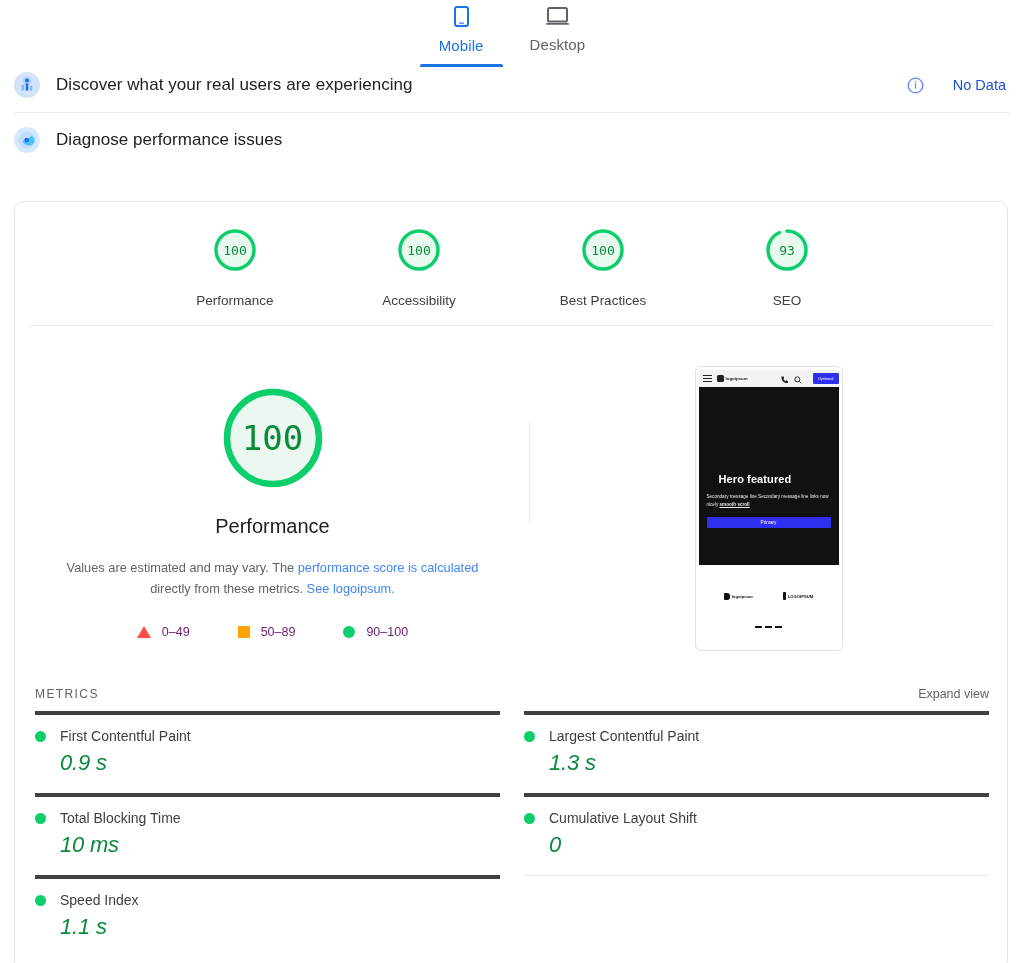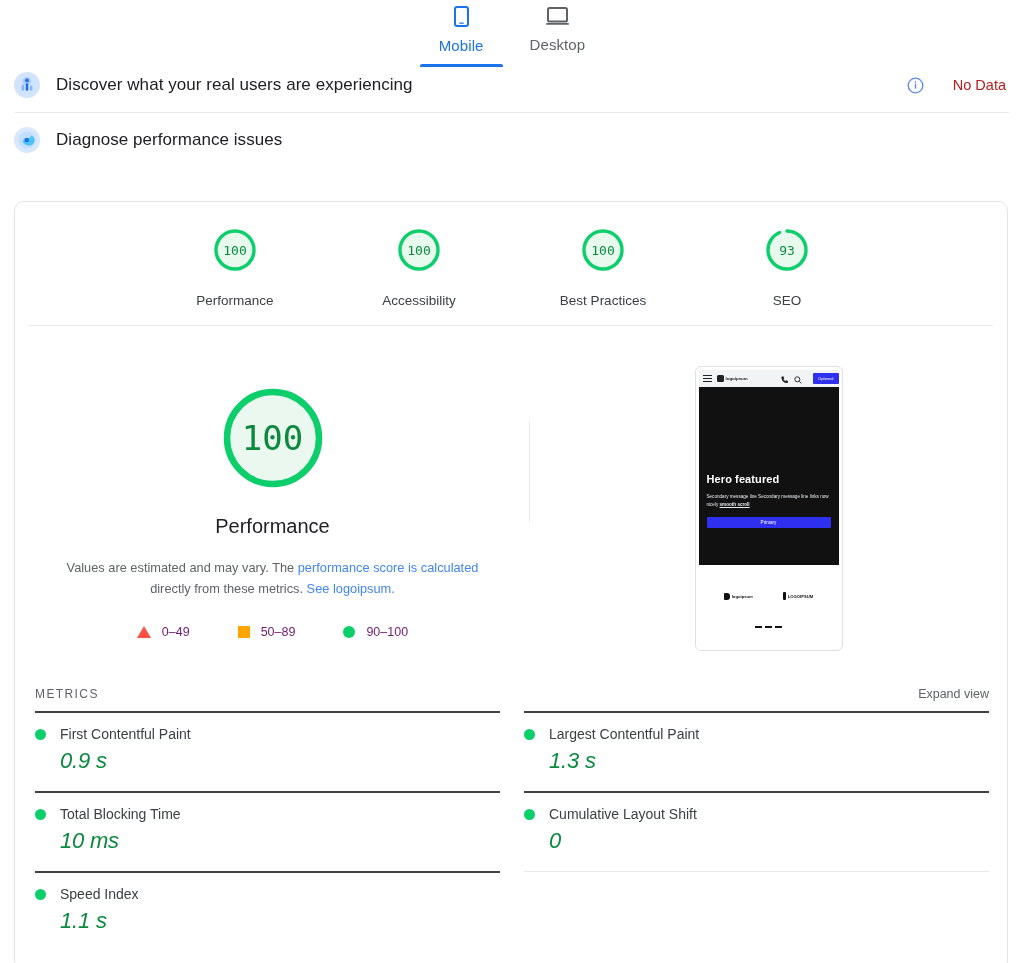--- a/index.html
+++ b/index.html
@@ -64,21 +64,21 @@
   .section-title {
     font-size: 17px;
     color: #202124;
     letter-spacing: .05px;
     flex: 1 1 auto;
   }
   .nodata {
     display: flex;
     align-items: center;
     gap: 29px;
-    color: #b91c1c;
+    color: #1d4ed8;
     font-size: 14.5px;
     cursor: pointer;
   }
   .nodata svg { display: block; }
 
   .divider-full {
     height: 1px;
     background: #e8eaed;
     margin: 0 14px;
   }
@@ -233,21 +233,21 @@
   }
   .ph-hero {
     background: #111111;
     height: 178px;
     position: relative;
     padding: 0 8px;
     box-sizing: border-box;
   }
   .ph-hero-title {
     position: absolute;
-    left: 8px; top: 86px;
+    left: 20px; top: 86px;
     color: #fff;
     font-size: 11px;
     font-weight: bold;
     letter-spacing: .1px;
   }
   .ph-hero-sub {
     position: absolute;
     left: 8px; top: 106px; right: 8px;
     color: #e8eaed;
     font-size: 4.6px;
@@ -302,21 +302,21 @@
     cursor: pointer;
   }
   .metrics-grid {
     display: grid;
     grid-template-columns: 1fr 1fr;
     column-gap: 24px;
     padding: 0 18px 0 20px;
     margin-top: 10px;
   }
   .metric {
-    border-top: 2px solid #404040;
+    border-top: 4px solid #404040;
     padding: 13px 0 17px 0;
   }
   .metric-top {
     display: flex;
     align-items: center;
     gap: 14px;
   }
   .metric-dot {
     width: 11px; height: 11px;
     border-radius: 50%;

